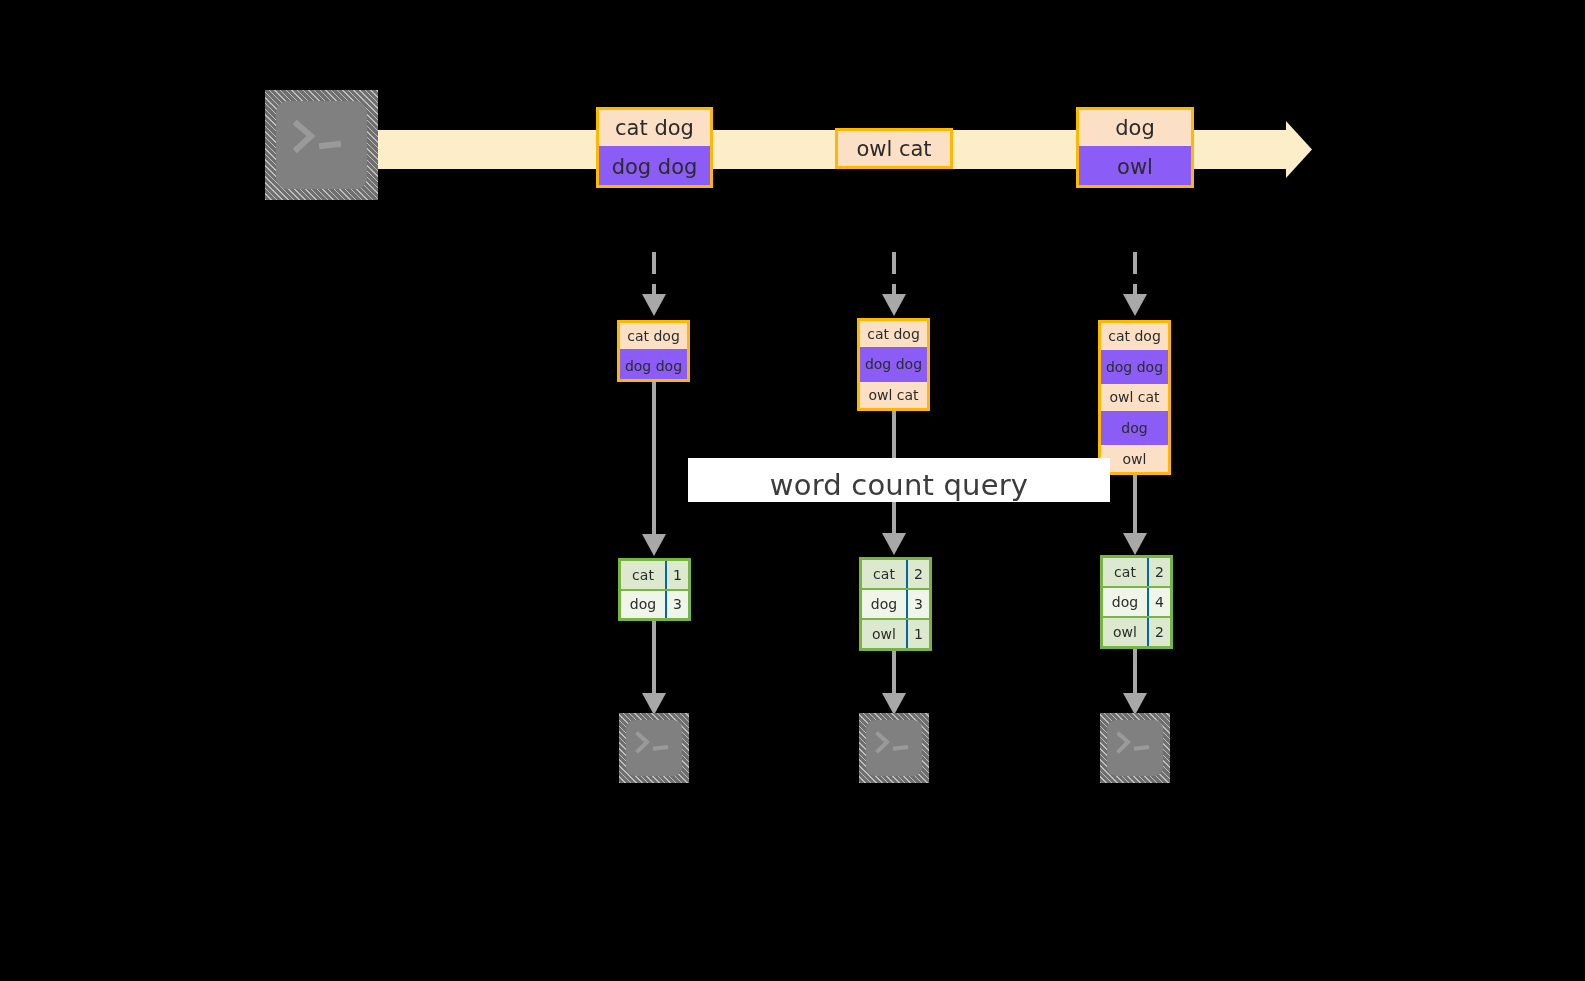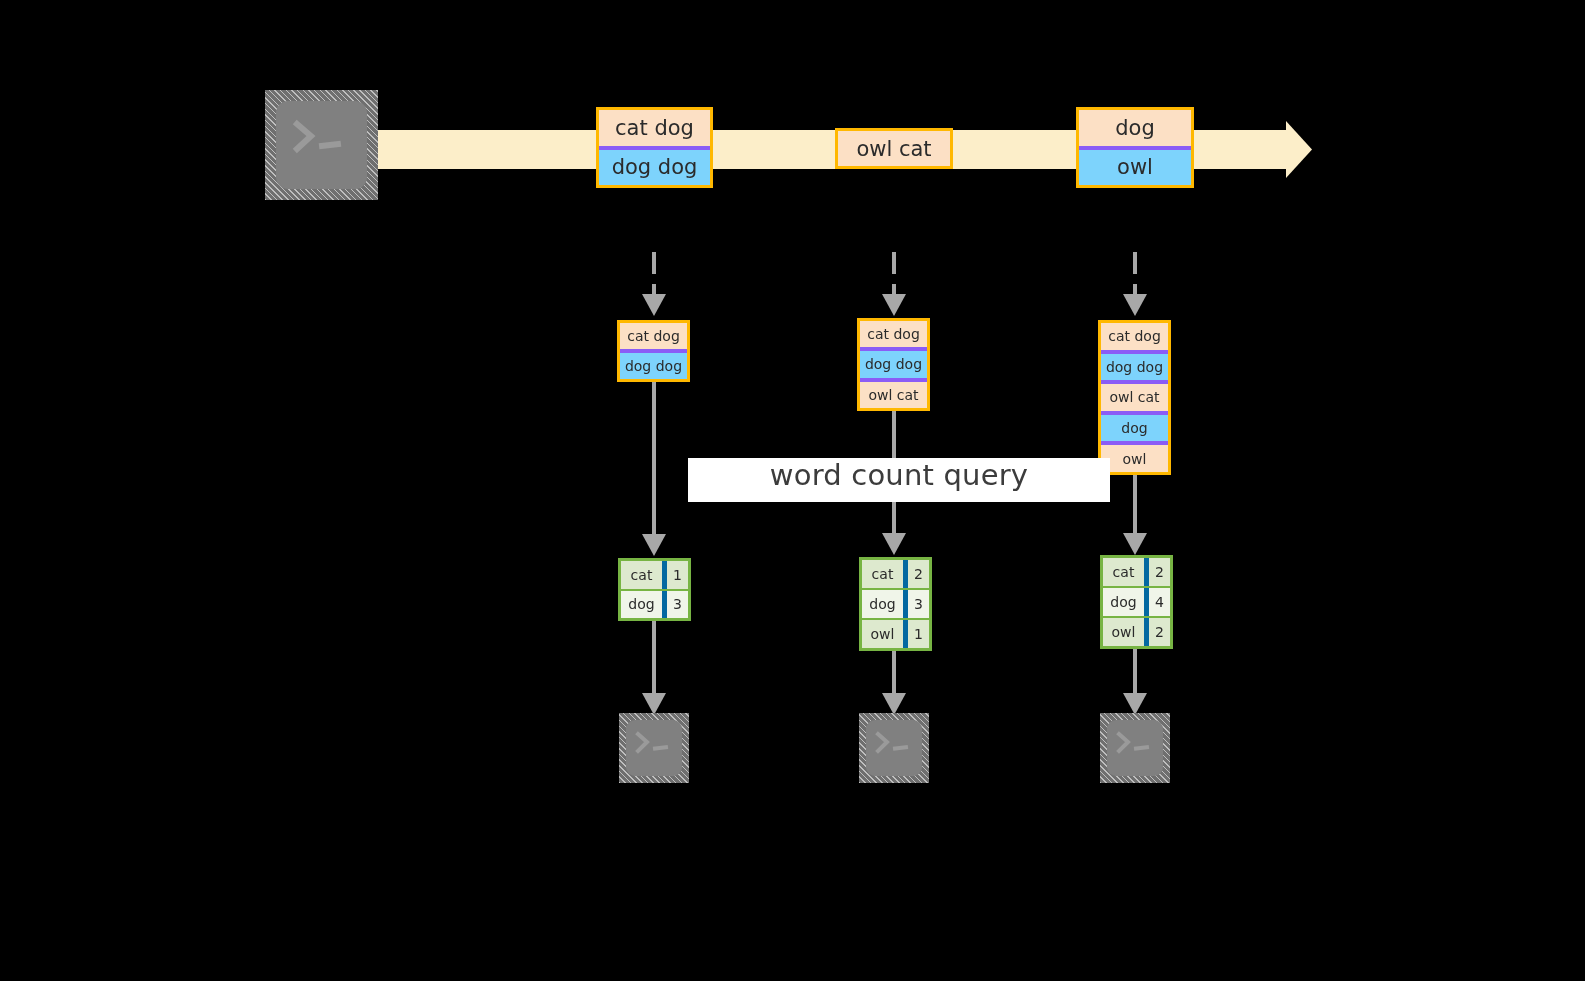--- a/index.html
+++ b/index.html
@@ -62,21 +62,21 @@
     box-sizing: border-box;
     display: flex;
     align-items: center;
     justify-content: center;
     color: #2b2b2b;
     white-space: nowrap;
     border-bottom: 4px solid #8b5cf6;
   }
   .ocell:last-child { border-bottom: none; }
   .ocell.dark  { background: #fce0c5; }
-  .ocell.light { background: #7dd3fc; }
+  .ocell.light { background: #8b5cf6; }
 
   
   .gbox {
     position: absolute;
     box-sizing: border-box;
     border: 3px solid #77b443;
     background: #77b443;
     display: flex;
     flex-direction: column;
   }
@@ -88,35 +88,35 @@
   }
   .grow:last-child { border-bottom: none; }
   .gcell {
     box-sizing: border-box;
     display: flex;
     align-items: center;
     justify-content: center;
     color: #2b2b2b;
     white-space: nowrap;
   }
-  .gcell.word { flex: 0 0 46px; border-right: 5px solid #0369a1; }
+  .gcell.word { flex: 0 0 46px; border-right: 2px solid #0369a1; }
   .gcell.num  { flex: 1 1 auto; }
   .grow.dark  .gcell { background: #dde9ce; }
   .grow.light .gcell { background: #f0f5e9; }
 
   
   .conn { position: absolute; overflow: visible; }
 
   
   .query-label {
     position: absolute;
     background: #ffffff;
     color: #3c3c3c;
     display: flex;
-    align-items: flex-start;
+    align-items: flex-end;
     justify-content: center;
     white-space: nowrap;
     letter-spacing: 0.2px;
   }
 </style>
 </head>
 <body>
 
 <div id="stage">
 

